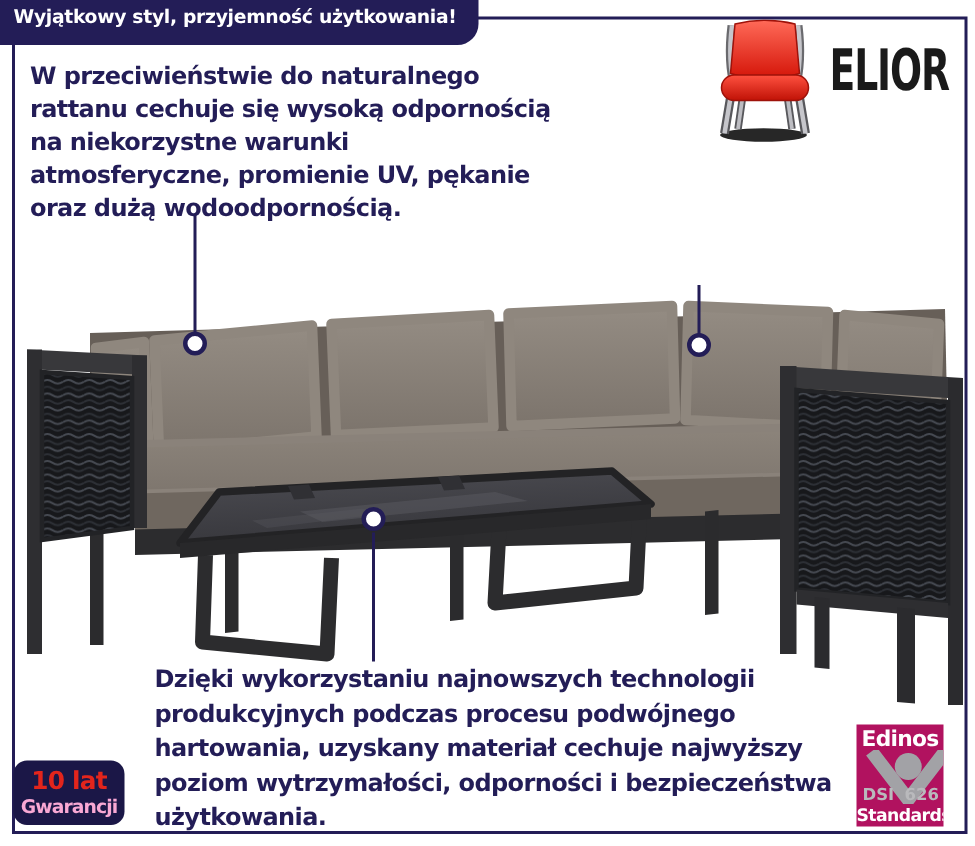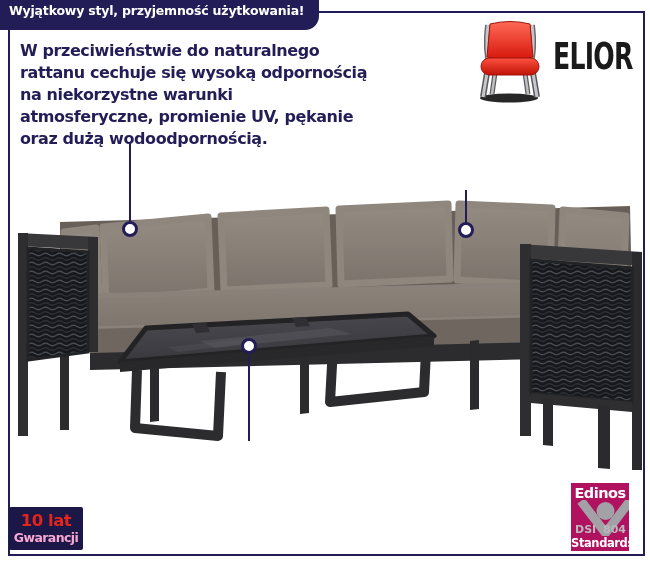--- a/index.html
+++ b/index.html
@@ -21,33 +21,33 @@
     padding:0 15px 0 9px;border-radius:0 0 14px 0;white-space:nowrap;}
 
   
   .para{position:absolute;color:var(--navy);font-weight:700;white-space:pre-line;
     letter-spacing:-0.4px;z-index:4;}
   .p1{left:20px;top:40px;font-size:16px;line-height:22px;}
   .p2{left:390px;top:116px;font-size:16px;line-height:22px;}
   .p3{left:103px;top:441px;font-size:16px;line-height:23px;}
 
   
-  .logo{position:absolute;left:477px;top:21px;width:160px;height:84px;z-index:5;}
+  .logo{position:absolute;left:477px;top:13px;width:160px;height:84px;z-index:5;}
   .logo .chair{position:absolute;left:0;top:0;}
   .brand{position:absolute;left:76px;top:12px;font-size:34px;font-weight:700;color:var(--ink);
     transform:scale(0.74,1.12);transform-origin:left top;letter-spacing:-1px;}
 
   
   .cline{position:absolute;width:2px;background:var(--navy);z-index:3;}
   .cdot{position:absolute;width:16px;height:16px;border-radius:50%;background:#fff;
     border:3px solid var(--navy);z-index:3;}
 
   
   .badge10{position:absolute;left:9px;top:507px;width:74px;height:43px;z-index:6;
-    background:#1b1747;border-radius:2px;text-align:center;padding-top:4px;}
+    background:#1b1747;border-radius:9px;text-align:center;padding-top:4px;}
   .badge10 .years{color:var(--red);font-size:16.5px;font-weight:700;line-height:19px;letter-spacing:-0.5px;}
   .badge10 .glabel{color:#f9a8d4;font-size:12.5px;font-weight:700;line-height:16px;letter-spacing:-0.6px;}
 
   
   .edinos{position:absolute;left:571px;top:483px;width:58px;height:68px;z-index:6;
     background:var(--magenta);overflow:hidden;}
   .edinos .ename{position:absolute;left:0;right:0;top:2px;text-align:center;color:#fff;
     font-size:14.5px;font-weight:700;letter-spacing:-0.5px;}
   .edinos svg{position:absolute;left:5px;top:17px;}
   .edinos .dsi{position:absolute;left:4px;bottom:15px;color:#b9b9bc;font-size:11px;font-weight:700;}
@@ -66,20 +66,25 @@
 
   <div class="banner">
     <span>Wyjątkowy styl, przyjemność użytkowania!</span>
   </div>
 
   <div class="para p1">W przeciwieństwie do naturalnego
 rattanu cechuje się wysoką odpornością
 na niekorzystne warunki
 atmosferyczne, promienie UV, pękanie
 oraz dużą wodoodpornością.</div>
+  <div class="para p3">Dzięki wykorzystaniu najnowszych technologii
+produkcyjnych podczas procesu podwójnego
+hartowania, uzyskany materiał cechuje najwyższy
+poziom wytrzymałości, odporności i bezpieczeństwa
+użytkowania.</div>
 
   <div class="logo">
     <svg class="chair" width="68" height="84" viewBox="0 0 68 84">
       <defs>
         <linearGradient id="gred" x1="0" y1="0" x2="0" y2="1">
           <stop offset="0" stop-color="#ff6a58"></stop>
             <stop offset="1" stop-color="#d41408"></stop>
         </linearGradient>
         <linearGradient id="gred2" x1="0" y1="0" x2="0" y2="1">
           <stop offset="0" stop-color="#ff5140"></stop>
@@ -192,17 +197,17 @@
     <div class="glabel">Gwarancji</div>
   </div>
 
   <div class="edinos">
     <div class="ename">Edinos</div>
     <svg width="59" height="36" viewBox="0 0 59 36">
       <path d="M5,1 L29.5,33 L54,1" stroke="#a2a2a6" stroke-width="9" fill="none"></path>
       <circle cx="29.5" cy="11" r="9" fill="#a2a2a6"></circle>
     </svg>
     <div class="dsi">DSI</div>
-    <div class="n804">804</div>
+    <div class="n804">626</div>
     <div class="stds">Standards</div>
   </div>
 
 </div>
 
 </body></html>

